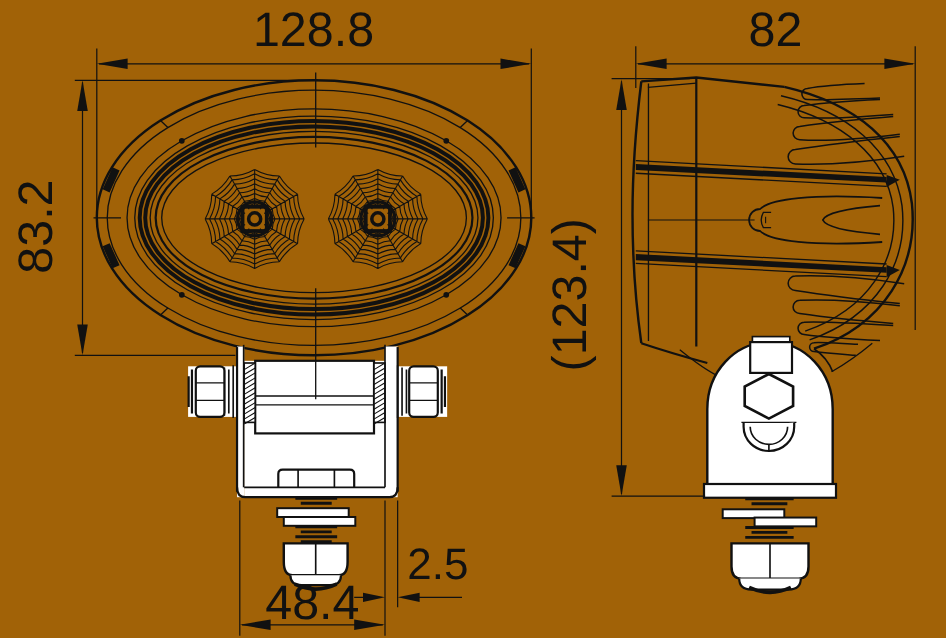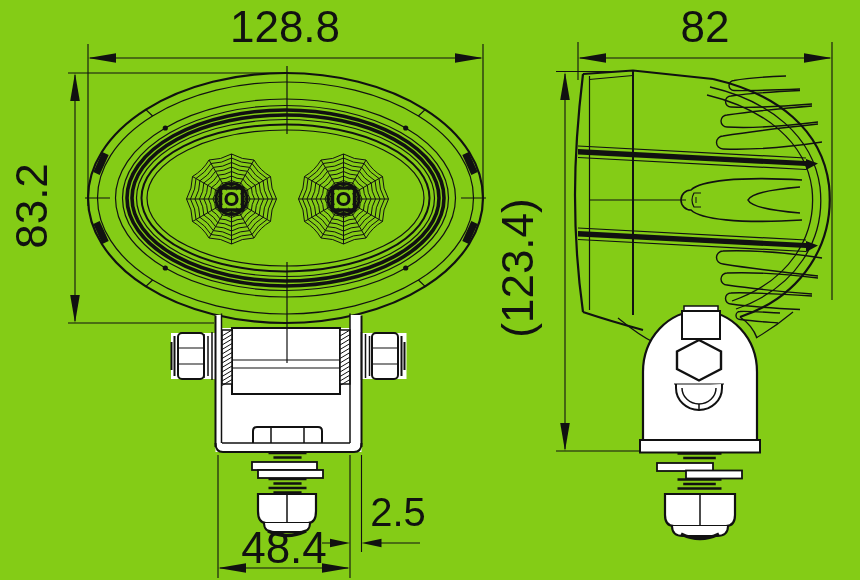--- a/index.html
+++ b/index.html
@@ -1,16 +1,16 @@
 <!DOCTYPE html>
 <html><head>
 <meta charset="utf-8">
 <style>
   html,body{margin:0;padding:0;background:#ffffff;}
-  .stage{width:860px;height:580px;position:relative;background:#84cc16;overflow:hidden;}
+  .stage{width:860px;height:580px;position:relative;background:#a16207;overflow:hidden;}
   svg{display:block;}
   text{font-family:"Liberation Sans","DejaVu Sans",sans-serif;fill:#111;stroke:none;}
   .dim{font-size:44px;}
   .dim-small{font-size:40px;}
 </style>
 </head>
 <body>
 
 <div class="stage">
 <svg width="860" height="580" viewBox="0 0 860 580">

